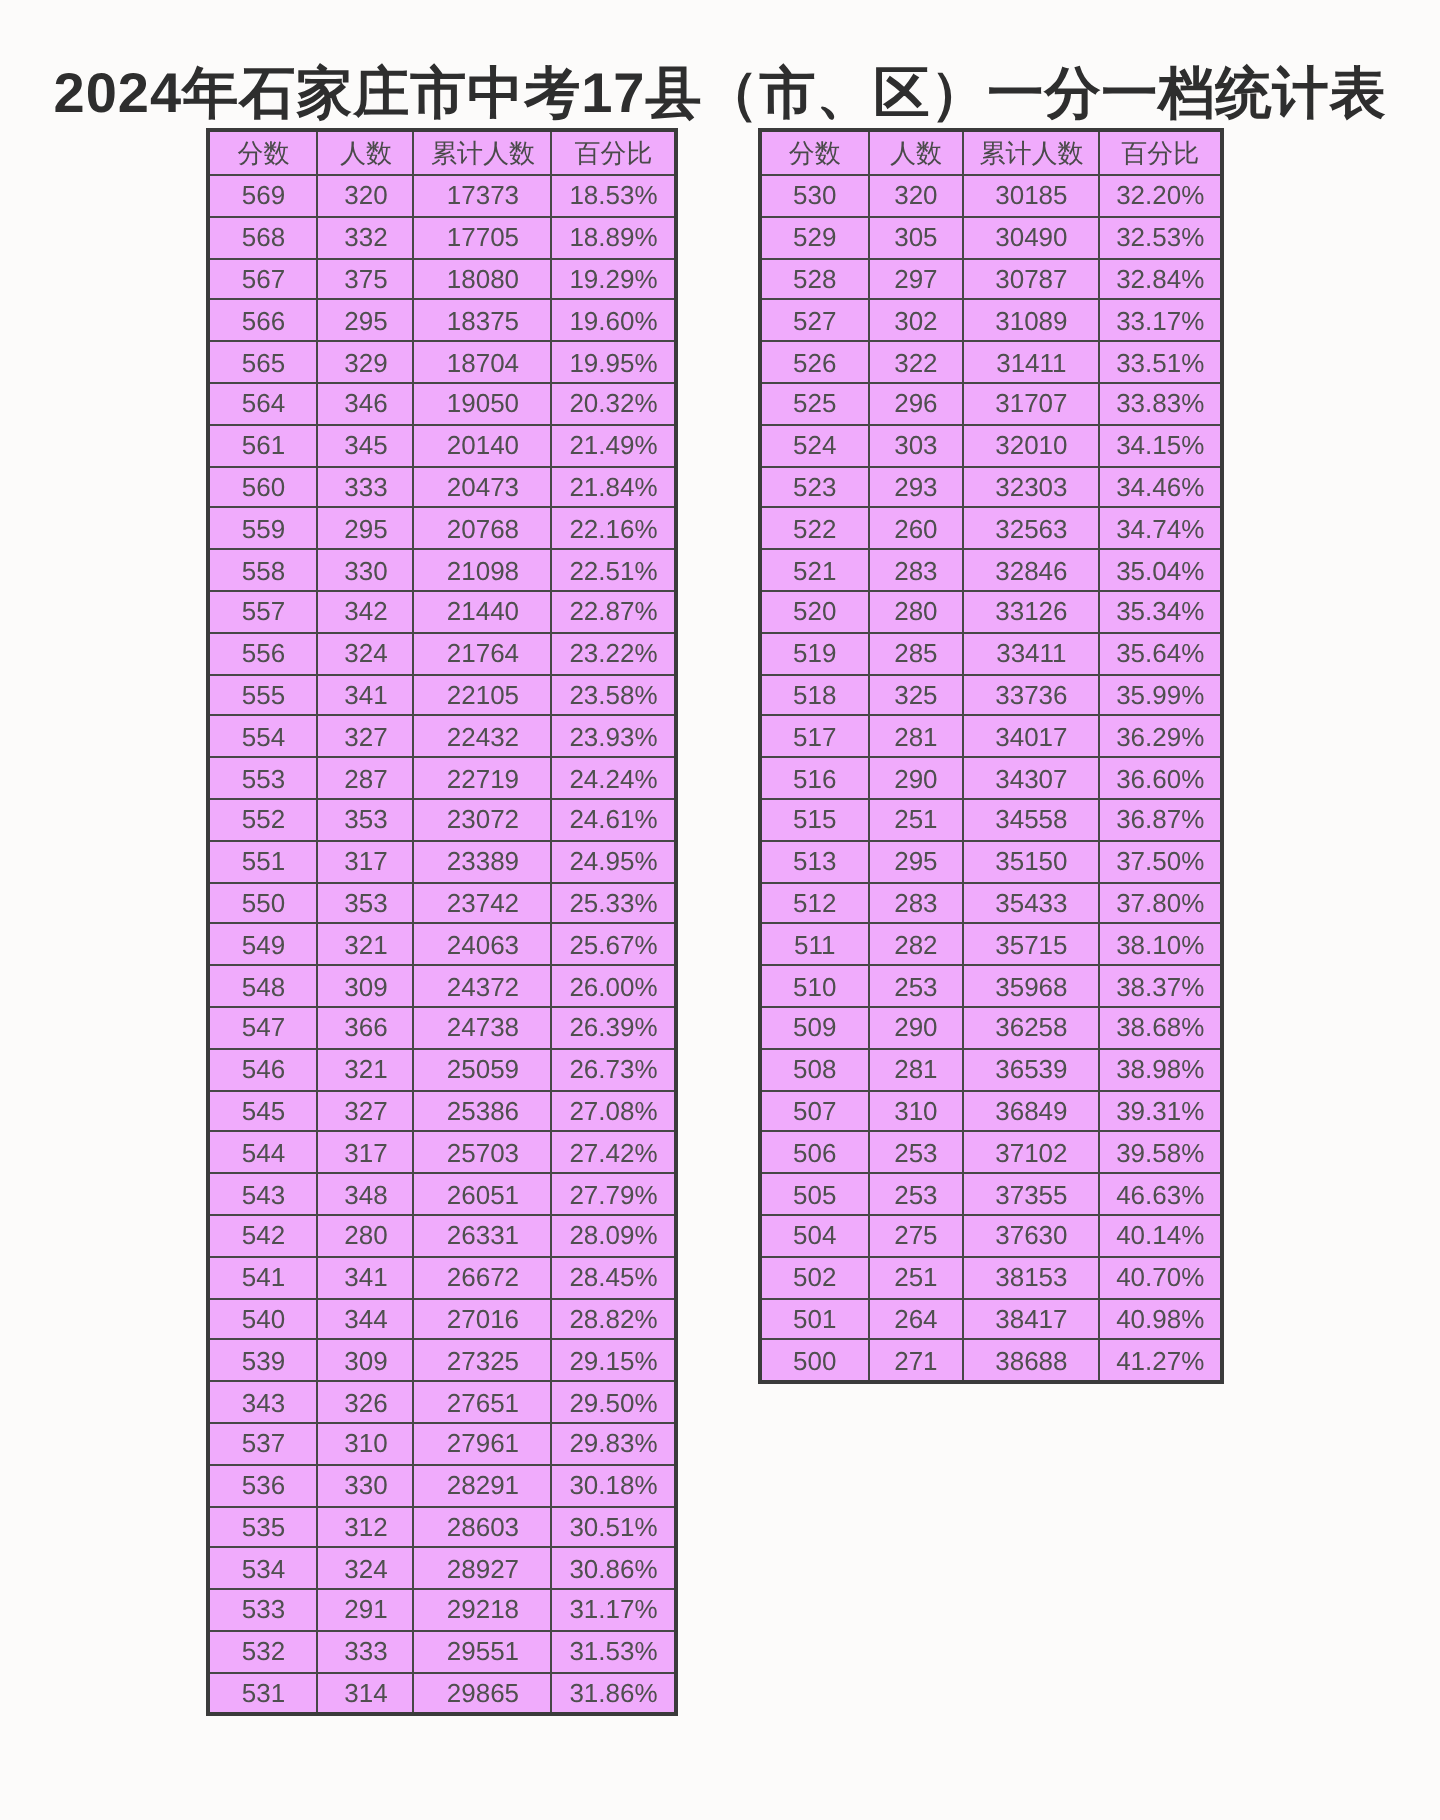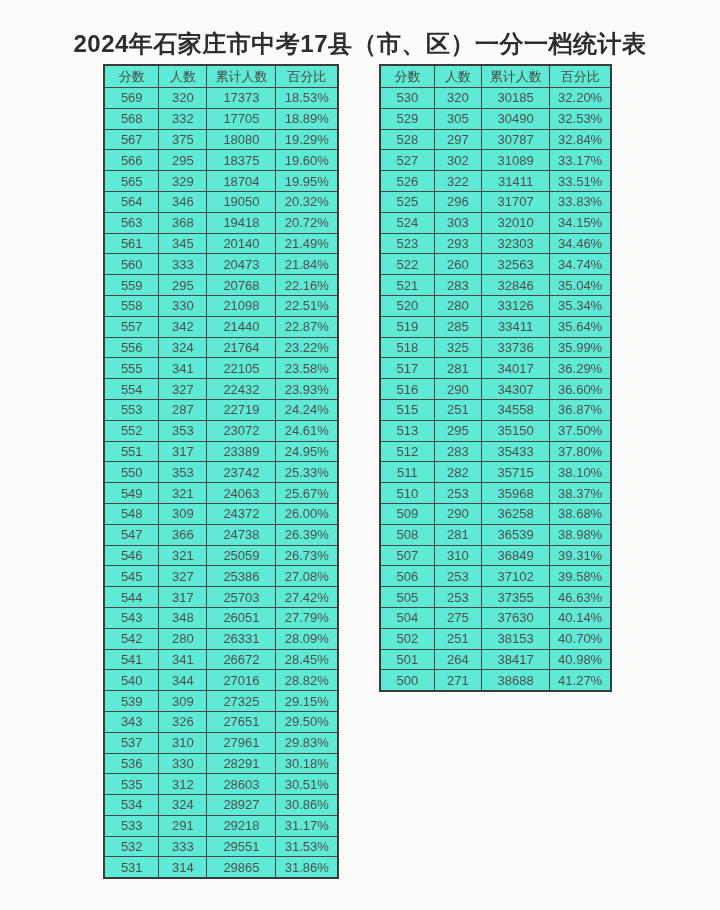--- a/index.html
+++ b/index.html
@@ -14,30 +14,30 @@
     font-family: "Liberation Sans", "DejaVu Sans", sans-serif;
     overflow: hidden;
   }
   .page-title {
     position: absolute;
     top: 28px;
     left: 0;
     width: 720px;
     margin: 0;
     text-align: center;
-    font-size: 24px;
+    font-size: 28px;
     font-weight: bold;
     color: #2e2e2e;
     letter-spacing: 0.5px;
   }
   table.score-table {
     position: absolute;
     border-collapse: collapse;
     table-layout: fixed;
-    background: #5eead4;
+    background: #f0abfc;
   }
   table.score-table.left {
     left: 103px;
     top: 64px;
     width: 236px;
   }
   table.score-table.right {
     left: 379px;
     top: 64px;
     width: 233px;
@@ -118,26 +118,20 @@
         <td>18704</td>
         <td>19.95%</td>
       </tr>
       <tr>
         <td>564</td>
         <td>346</td>
         <td>19050</td>
         <td>20.32%</td>
       </tr>
       <tr>
-        <td>563</td>
-        <td>368</td>
-        <td>19418</td>
-        <td>20.72%</td>
-      </tr>
-      <tr>
         <td>561</td>
         <td>345</td>
         <td>20140</td>
         <td>21.49%</td>
       </tr>
       <tr>
         <td>560</td>
         <td>333</td>
         <td>20473</td>
         <td>21.84%</td>

